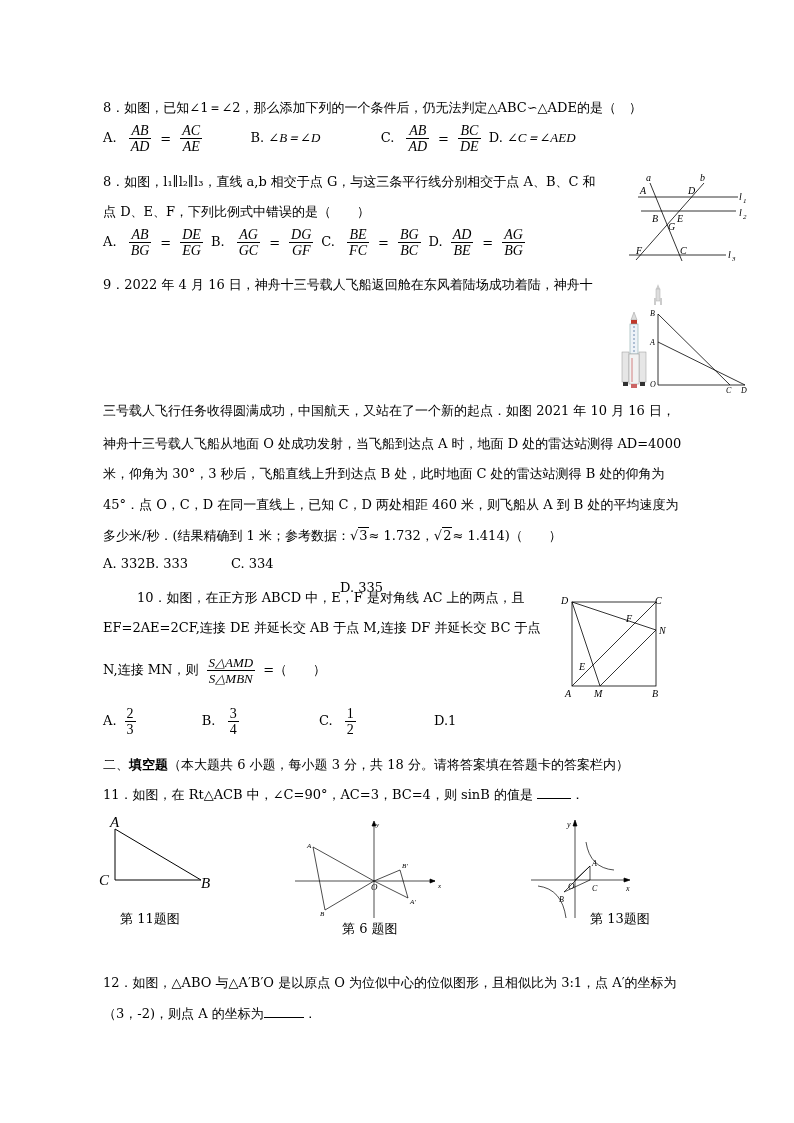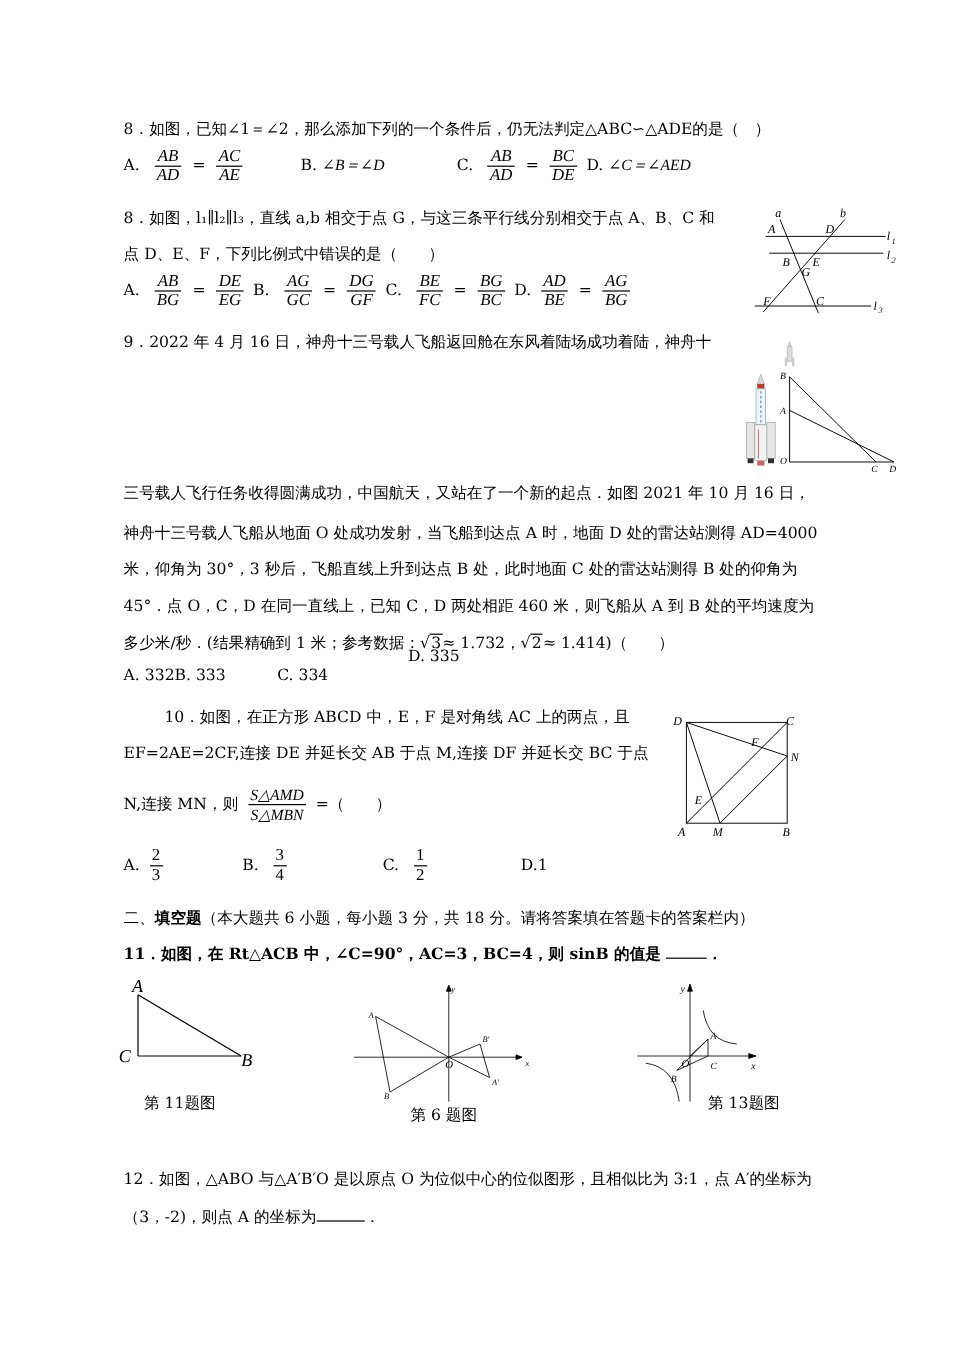--- a/index.html
+++ b/index.html
@@ -112,21 +112,21 @@
 
 <div class="abs" style="left:103px;top:402px;">三号载人飞行任务收得圆满成功，中国航天，又站在了一个新的起点．如图 2021 年 10 月 16 日，</div>
 <div class="abs" style="left:103px;top:435px;">神舟十三号载人飞船从地面 O 处成功发射，当飞船到达点 A 时，地面 D 处的雷达站测得 AD=4000</div>
 <div class="abs" style="left:103px;top:465px;">米，仰角为 30°，3 秒后，飞船直线上升到达点 B 处，此时地面 C 处的雷达站测得 B 处的仰角为</div>
 <div class="abs" style="left:103px;top:496px;text-align:center;">45°．点 O，C，D 在同一直线上，已知 C，D 两处相距 460 米，则飞船从 A 到 B 处的平均速度为</div>
 <div class="abs" style="left:103px;top:527px;">
   <span>多少米/秒．(结果精确到 1 米；参考数据：</span><span>√</span><span style="border-top:1px solid #000;padding:0 1px;">3</span><span>≈ 1.732，</span><span>√</span><span style="border-top:1px solid #000;padding:0 1px;">2</span><span>≈ 1.414)（　　）</span>
 </div>
 <div class="abs" style="left:103px;top:556px;">A. 332B. 333</div>
 <div class="abs" style="left:231px;top:556px;">C. 334</div>
-<div class="abs" style="left:340px;top:540px;">D. 335</div>
+<div class="abs" style="left:340px;top:580px;">D. 335</div>
 
 <div class="abs" style="left:103px;top:589px;margin-left:34px;">10．如图，在正方形 ABCD 中，E，F 是对角线 AC 上的两点，且</div>
 <div class="abs" style="left:103px;top:619px;">EF=2AE=2CF,连接 DE 并延长交 AB 于点 M,连接 DF 并延长交 BC 于点</div>
 <div class="abs" style="left:103px;top:655px;">
   <span>N,连接 MN，则</span><span class="frac" style="font-size:13px;"><span class="num">S△AMD</span><span class="den">S△MBN</span></span><span>=（　　）</span>
 </div>
 
 <svg style="left:558px;top:594px;" width="115" height="108" viewBox="0 0 115 108">
   <g stroke="#000" stroke-width="0.8" fill="none">
     <rect x="14" y="8" width="84" height="84"></rect>
@@ -156,21 +156,21 @@
   <span>C.</span>
   <span class="frac up"><span class="num">1</span><span class="den">2</span></span>
   <span style="display:inline-block;width:62px;"></span>
   <span>D.1</span>
 </div>
 
 <div class="abs" style="left:103px;top:756px;">
   <span>二、</span><span class="bold">填空题</span><span>（本大题共 6 小题，每小题 3 分，共 18 分。请将答案填在答题卡的答案栏内）</span>
 </div>
 
-<div class="abs" style="left:103px;top:786px;font-weight:bold;">
+<div class="abs" style="left:103px;top:786px;">
   <span>11．如图，在 Rt△ACB 中，∠C=90°，AC=3，BC=4，则 sinB 的值是</span>
   <span class="blank"></span><span>．</span>
 </div>
 
 <svg style="left:95px;top:814px;" width="130" height="80" viewBox="0 0 130 80">
   <g stroke="#000" stroke-width="1" fill="none">
     <line x1="20" y1="15" x2="20" y2="66"></line>
     <line x1="20" y1="66" x2="106" y2="66"></line>
     <line x1="20" y1="15" x2="106" y2="66"></line>
   </g>

